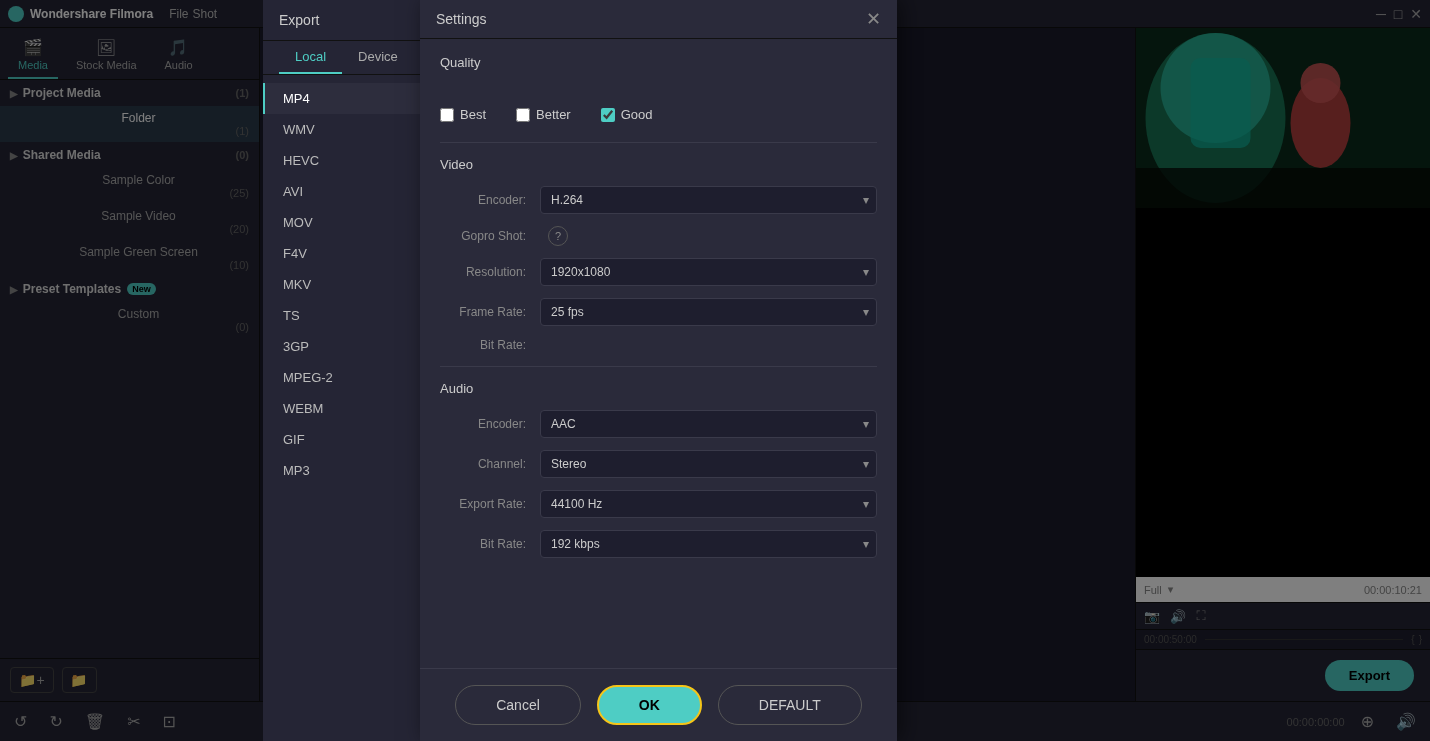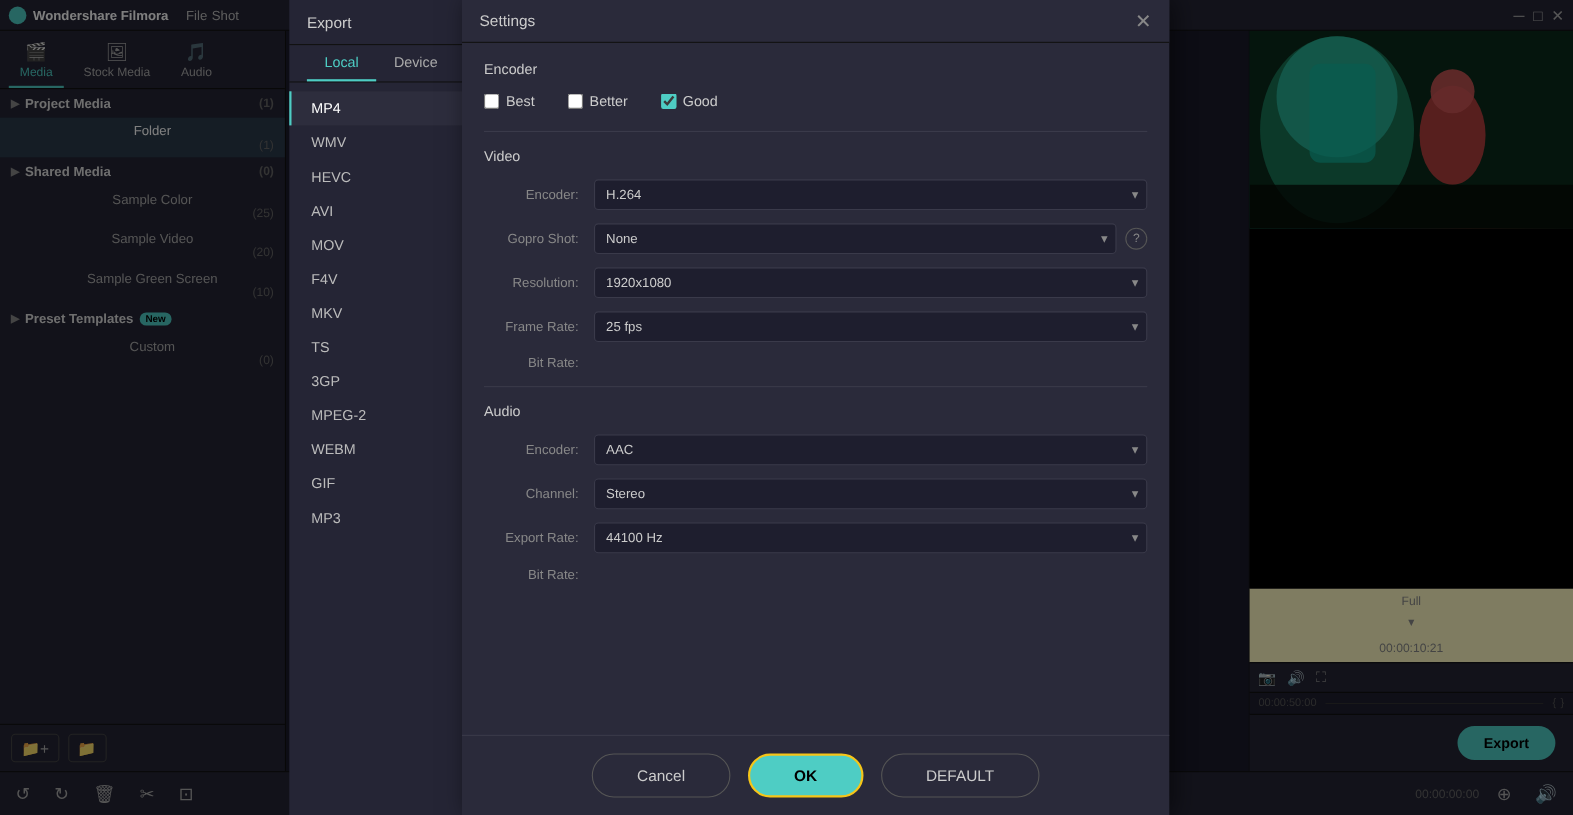--- a/index.html
+++ b/index.html
@@ -223,28 +223,27 @@
       position: relative;
       overflow: hidden;
     }
     .preview-image {
       width: 100%;
       height: 180px;
       background: linear-gradient(135deg, #1a8a6a 0%, #2abc95 30%, #1a5a8a 60%, #c04040 80%, #1a1a1a 100%);
       position: relative;
     }
     .preview-controls {
-      background: #fef9c3;
+      background: #ffffff;
       padding: 6px 8px;
       display: flex;
       align-items: center;
       gap: 6px;
       font-size: 11px;
       color: #888;
-      flex-direction: column;
     }
     .export-button-area {
       background: #252535;
       padding: 10px 16px;
       display: flex;
       justify-content: flex-end;
       border-top: 1px solid #111;
     }
     .export-btn {
       background: #4ecdc4;
@@ -295,21 +294,21 @@
       background: #252535;
       z-index: 101;
       border-right: 1px solid #111;
     }
 
     
     .settings-dialog {
       position: fixed;
       top: 0;
       left: 420px;
-      width: 643px;
+      width: 477px;
       height: 741px;
       background: #2a2a3a;
       z-index: 102;
       display: flex;
       flex-direction: column;
       box-shadow: 4px 0 20px rgba(0,0,0,0.5);
     }
     .settings-titlebar {
       display: flex;
       align-items: center;
@@ -350,20 +349,21 @@
       gap: 30px;
       margin-bottom: 20px;
     }
     .quality-option {
       display: flex;
       align-items: flex-end;
       gap: 6px;
       font-size: 13px;
       color: #ccc;
       cursor: pointer;
+      margin-top: 23px;
     }
     .quality-option input[type="checkbox"] {
       width: 14px;
       height: 14px;
       cursor: pointer;
       accent-color: #4ecdc4;
     }
 
     
     .settings-divider {
@@ -659,21 +659,21 @@
 <div class="settings-dialog">
 
   <div class="settings-titlebar">
     <span class="settings-title">Settings</span>
     <button class="close-btn">✕</button>
   </div>
 
   <div class="settings-body">
 
     <div class="settings-section-label">
-      <span>Encoder</span>
+      <span>Quality</span>
     </div>
     <div class="quality-row">
       <label class="quality-option">
         <input type="checkbox" style="">
         <span>Best</span>
       </label>
       <label class="quality-option">
         <input type="checkbox" style="">
         <span>Better</span>
       </label>
@@ -695,26 +695,20 @@
         <select>
           <option>H.264</option>
           <option>H.265</option>
           <option>VP9</option>
         </select>
       </div>
     </div>
 
     <div class="form-row">
       <span class="form-label">Gopro Shot:</span>
-      <div class="form-select-wrap">
-        <select>
-          <option>None</option>
-          <option>On</option>
-        </select>
-      </div>
       <div class="help-icon">?</div>
     </div>
 
     <div class="form-row">
       <span class="form-label">Resolution:</span>
       <div class="form-select-wrap">
         <select>
           <option>1920x1080</option>
           <option>1280x720</option>
           <option>3840x2160</option>
@@ -769,20 +763,27 @@
       <div class="form-select-wrap">
         <select>
           <option>44100 Hz</option>
           <option>48000 Hz</option>
         </select>
       </div>
     </div>
 
     <div class="form-row">
       <span class="form-label">Bit Rate:</span>
+      <div class="form-select-wrap">
+        <select>
+          <option>192 kbps</option>
+          <option>320 kbps</option>
+          <option>128 kbps</option>
+        </select>
+      </div>
     </div>
 
   </div>
 
   <div class="settings-footer">
     <button class="footer-btn cancel">Cancel</button>
     <button class="footer-btn ok" style="border: 2px solid #f5c518;">OK</button>
     <button class="footer-btn default">DEFAULT</button>
   </div>
 </div>

